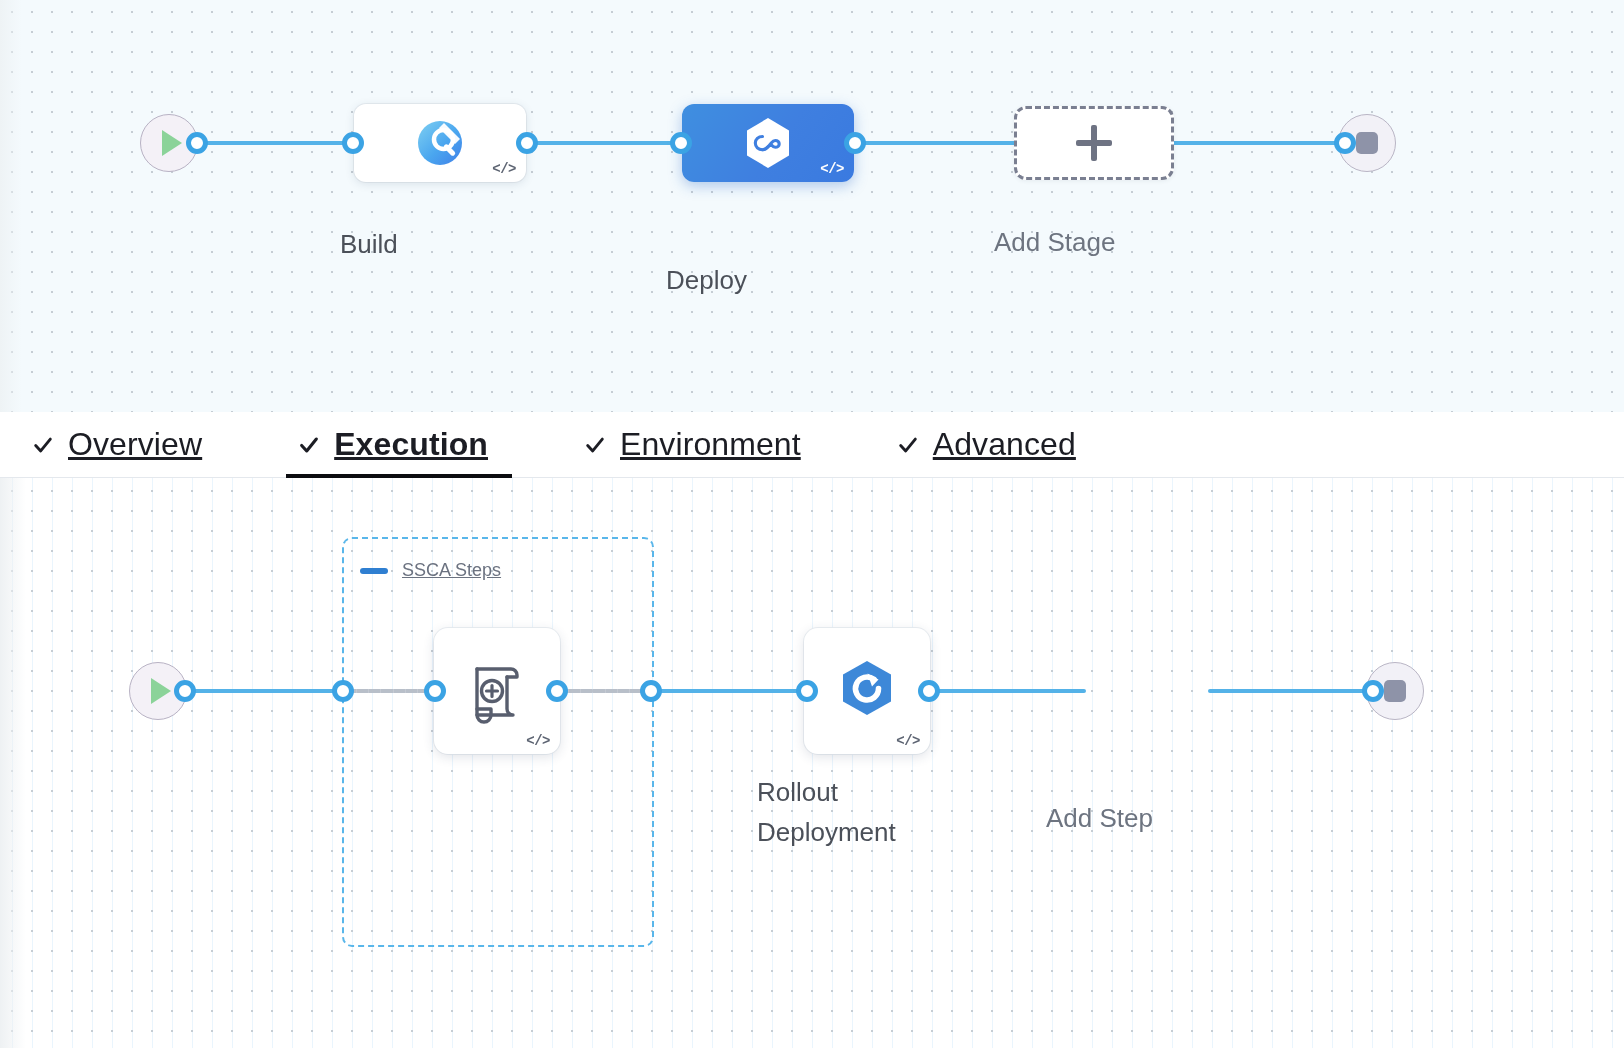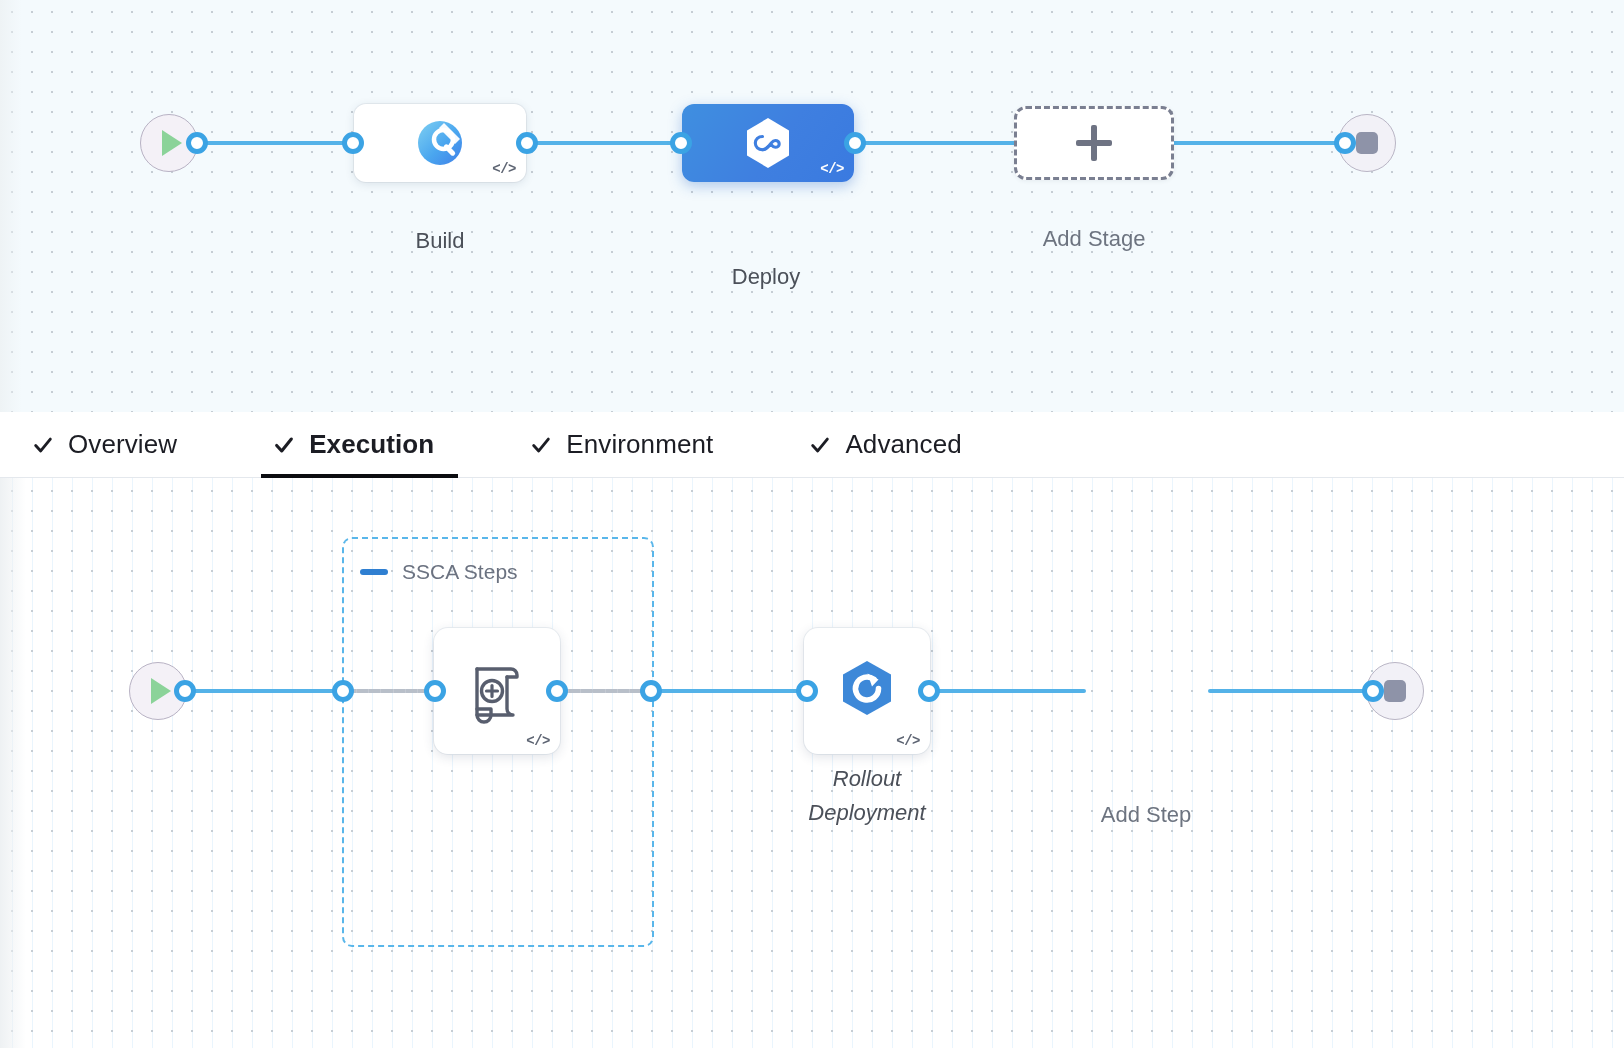--- a/index.html
+++ b/index.html
@@ -48,24 +48,25 @@
     margin-right: 96px;
     cursor: pointer;
   }
   .tab .check {
     width: 22px; height: 22px;
     margin-right: 14px;
     flex: 0 0 auto;
     display: block;
   }
   .tab .tab-label {
-    font-size: 26px;
+    font-size: 32px;
     color: #1c1d24;
     letter-spacing: .1px;
     white-space: nowrap;
+    text-decoration: underline;
   }
   .tab.active .tab-label { font-weight: 700; }
   .tab.active::after {
     content: "";
     position: absolute;
     left: -12px; right: -24px; bottom: 0;
     height: 4px;
     background: #0b0c10;
   }
 
@@ -187,22 +188,21 @@
   }
   .plus::before, .plus::after {
     content: ""; position: absolute; background: #6e7383; border-radius: 2px;
   }
   .plus::before { left: 0; top: 15px; width: 36px; height: 6px; }
   .plus::after  { top: 0; left: 15px; height: 36px; width: 6px; }
 
   
   .caption {
     position: absolute;
-    text-align: center;
-    font-size: 22px;
+    font-size: 26px;
     color: #4b5059;
     line-height: 1.55;
     white-space: pre-line;
   }
   .caption.muted { color: #6d7480; }
 
   
   .step-card {
     position: absolute;
     width: 126px; height: 126px;
@@ -227,23 +227,24 @@
     gap: 14px;
     z-index: 3;
   }
   .group-collapse {
     width: 28px; height: 6px;
     background: #2f7fd1;
     border-radius: 3px;
     display: block;
   }
   .group-title {
-    font-size: 21px;
+    font-size: 18px;
     color: #6b7280;
     white-space: nowrap;
+    text-decoration: underline;
   }
 </style>
 </head>
 <body>
 
 <div class="stage-canvas">
 
   <div class="edge" style="left:190px;  top:141px; width:170px;"></div>
   <div class="edge" style="left:518px;  top:141px; width:180px;"></div>
   <div class="edge" style="left:842px;  top:141px; width:190px;"></div>
@@ -371,21 +372,21 @@
   <div class="step-card" style="left: 804px; top: 150px;">
     <svg width="78" height="78" viewBox="0 0 78 78">
       <path d="M39 9 L63 22.5 L63 49.5 L39 63 L15 49.5 L15 22.5 Z" fill="#3d88d8"></path>
       <path d="M50.5 36.5 a11.5 11.5 0 1 1 -4.6 -9.2" fill="none" stroke="#ffffff" stroke-width="5.6" stroke-linecap="round"></path>
       <path d="M39.5 21.5 L50.5 27.5 L44 34.5 Z" fill="#ffffff"></path>
     </svg>
     <span class="code-badge">&lt;/&gt;</span>
   </div>
   <div class="port" style="left:796px; top:202px;"></div>
   <div class="port" style="left:918px; top:202px;"></div>
-  <div class="caption" style="left:757px; top:284px; width:220px;font-style:italic;">Rollout
+  <div class="caption" style="left:757px; top:294px; width:220px;">Rollout
 Deployment</div>
 
   <div class="caption muted" style="left:1046px; top:294px; width:200px;margin-top:26px;">Add Step</div>
 
   <div class="end-node" style="left:1366px; top:184px;">
     <span class="sq"></span>
   </div>
   <div class="port" style="left:1362px; top:202px;"></div>
 </div>
 

